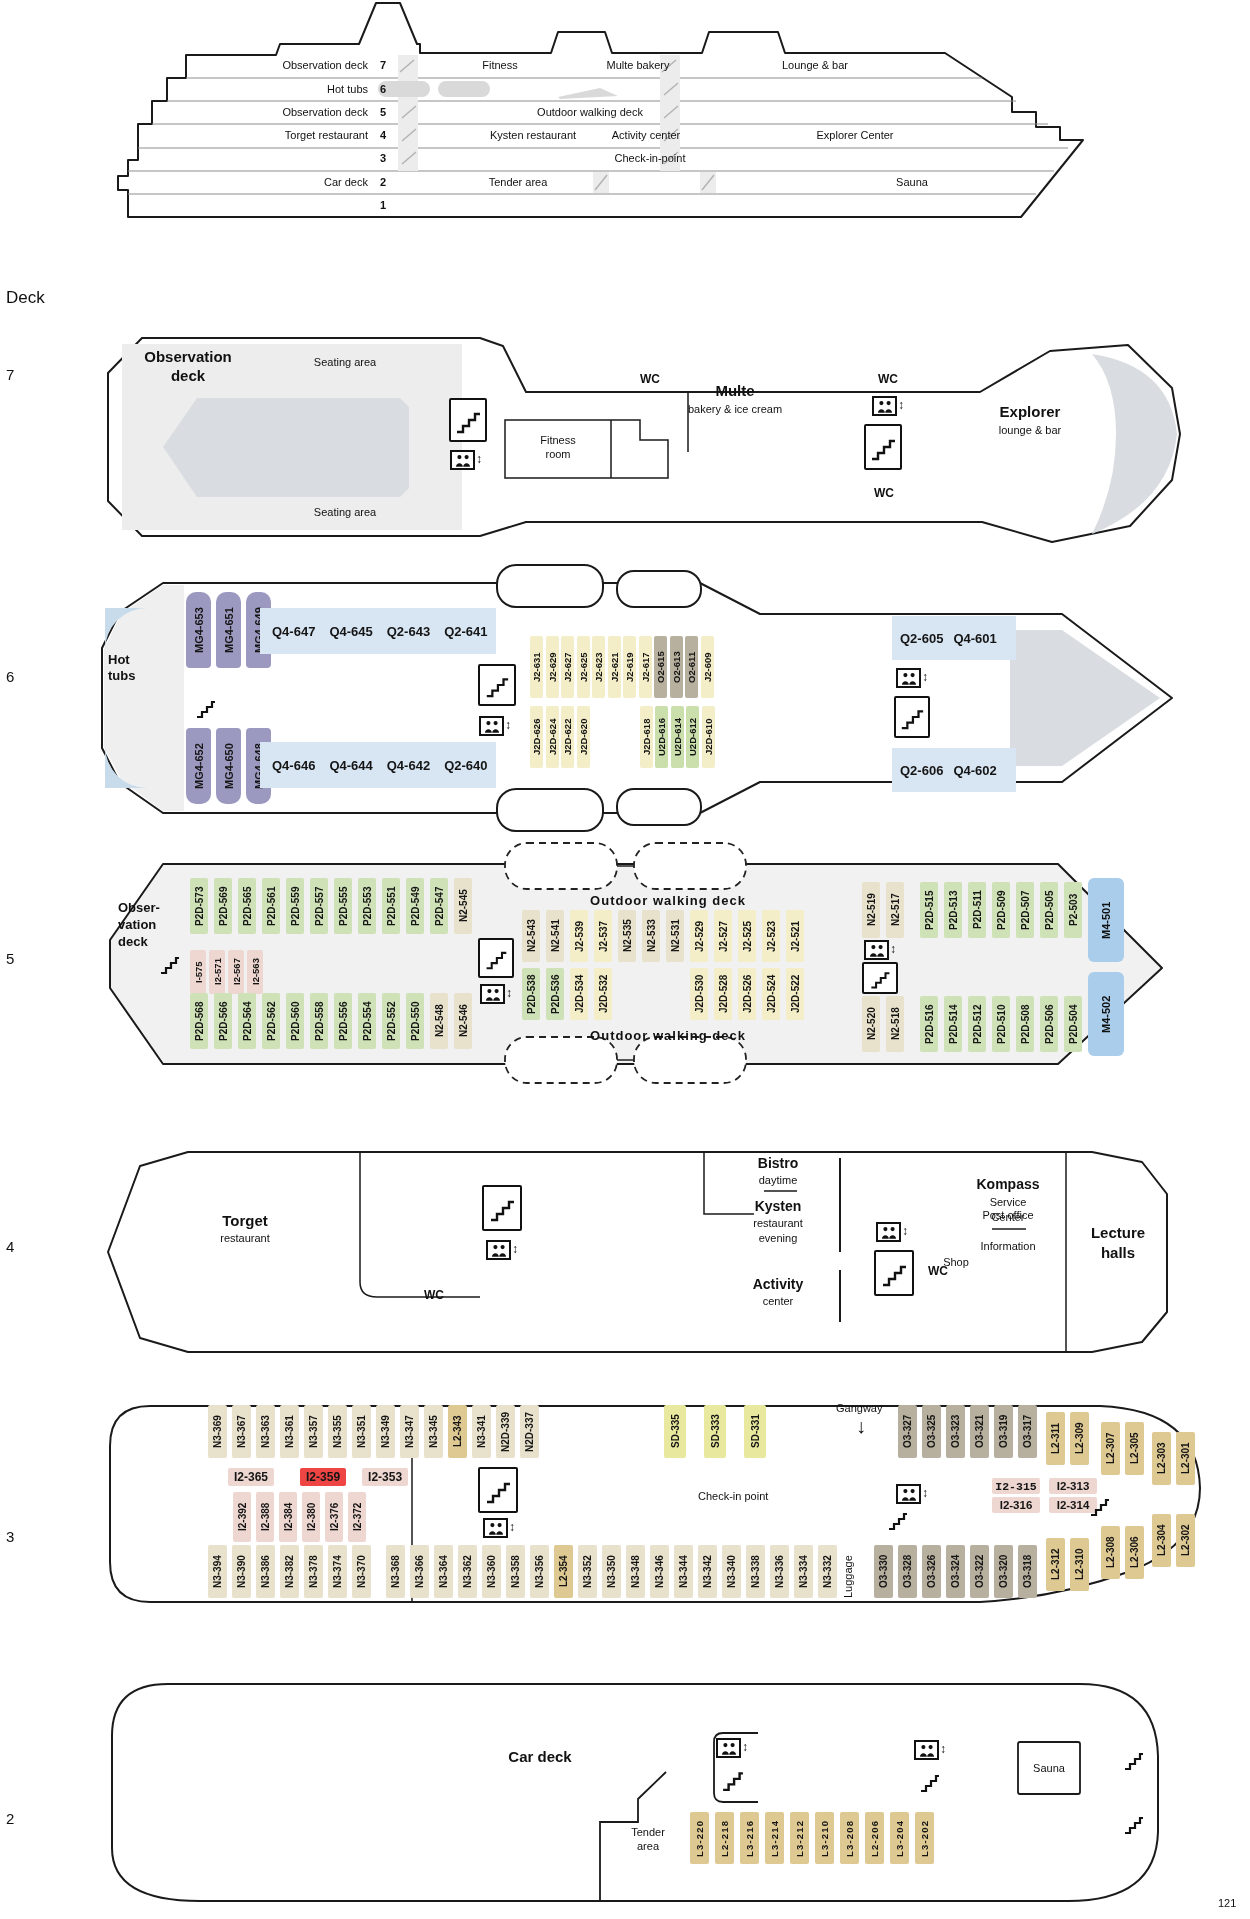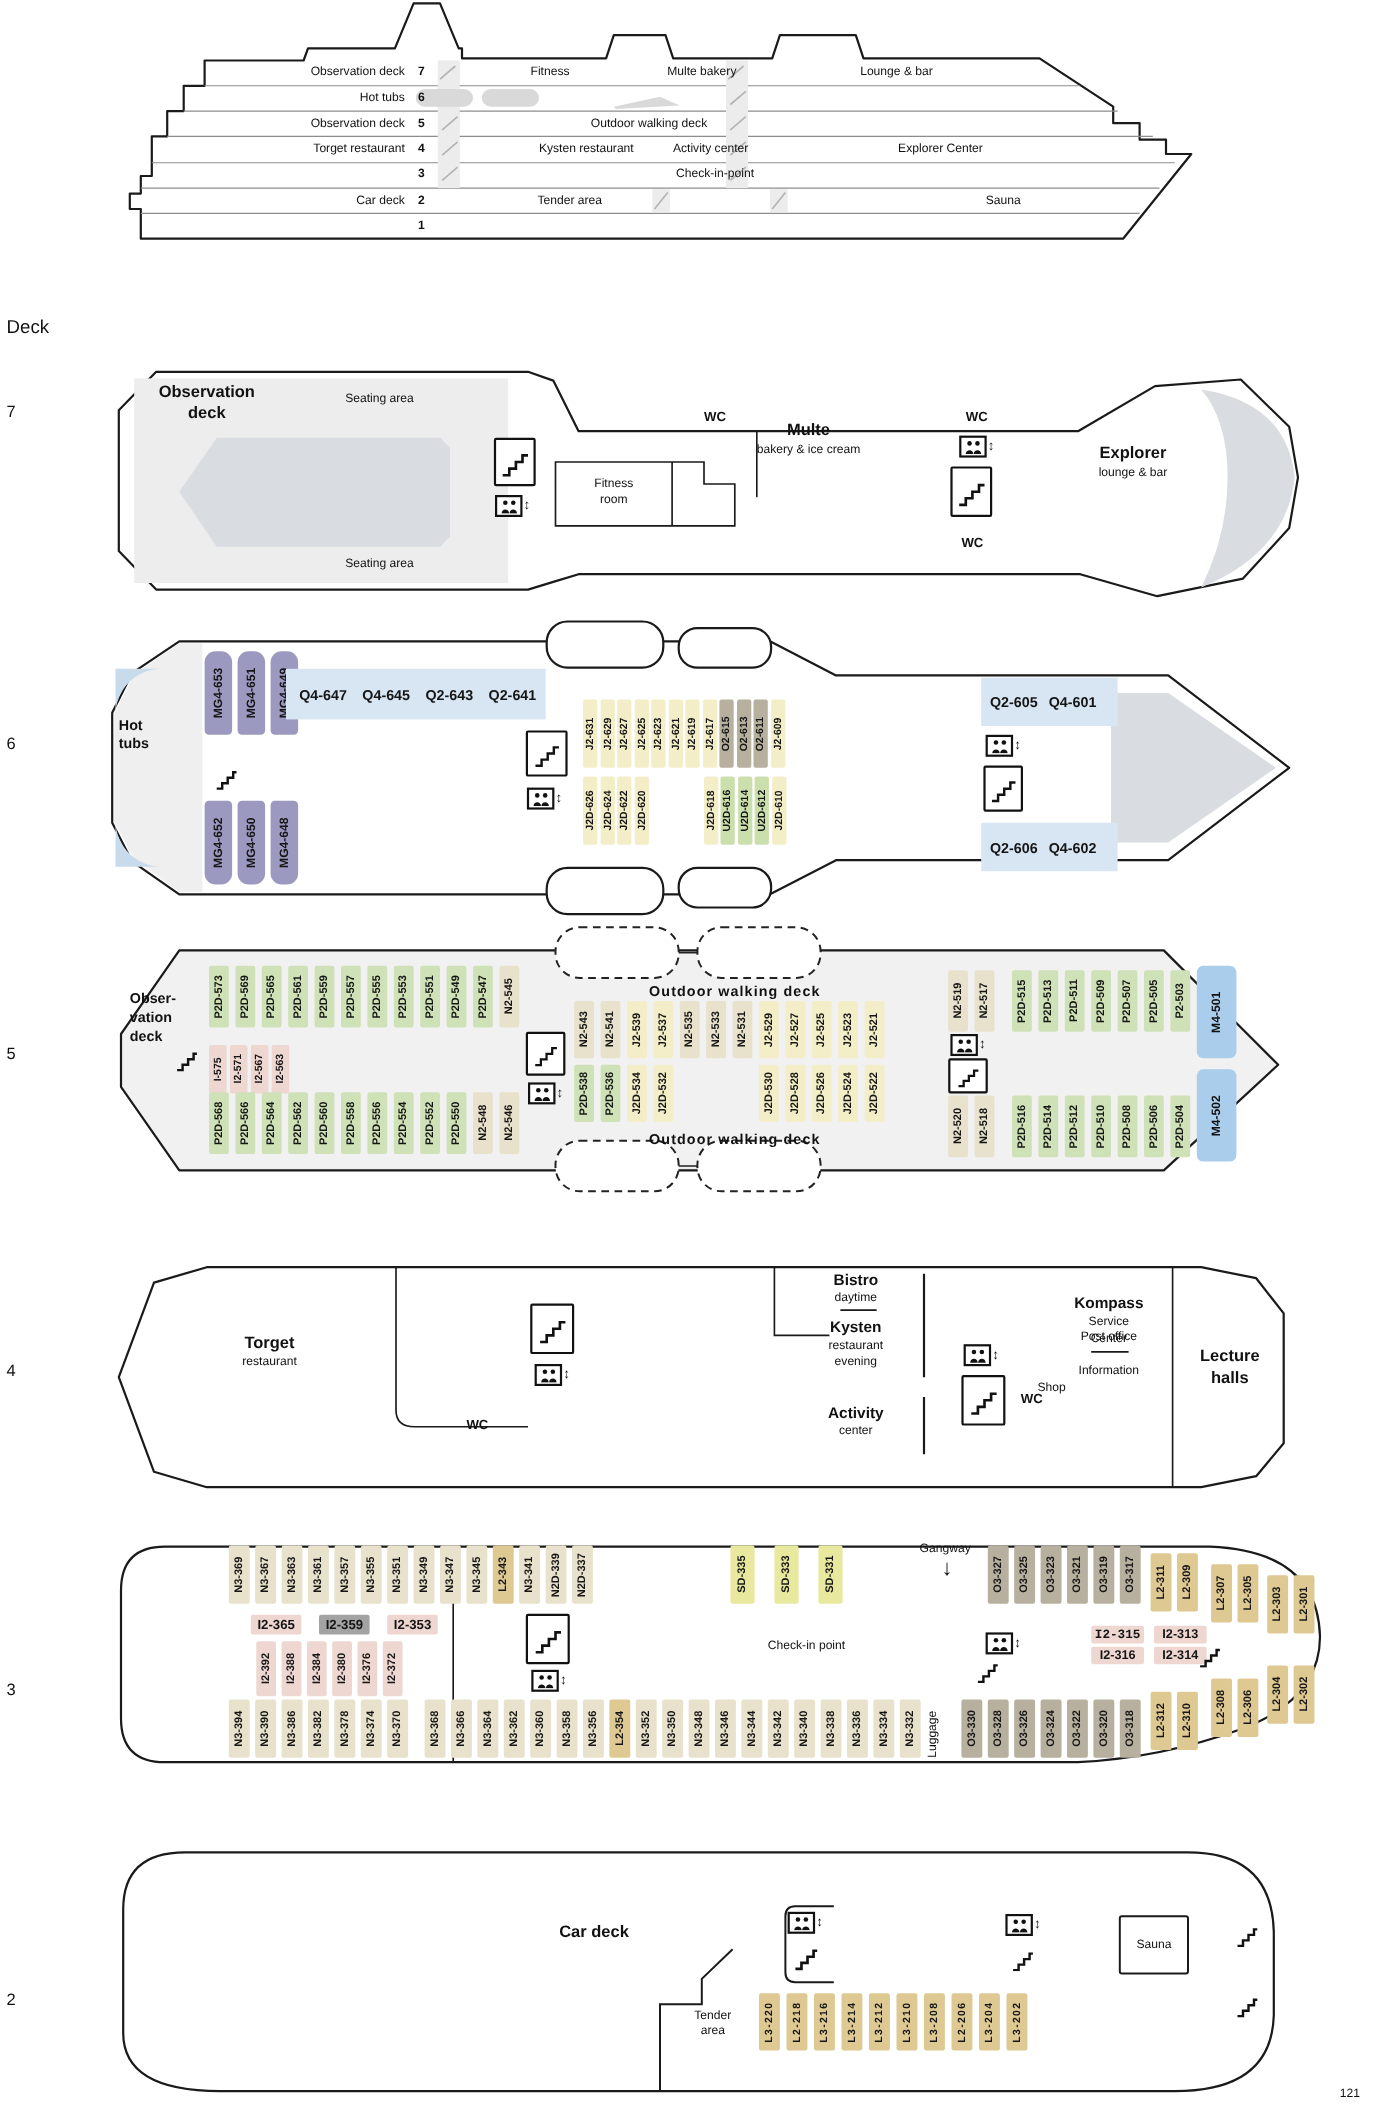--- a/index.html
+++ b/index.html
@@ -201,20 +201,26 @@
       <span class="chip" style="background: rgb(155, 153, 192);">MG4-652</span>
       <span class="chip" style="background: rgb(155, 153, 192);">MG4-650</span>
       <span class="chip" style="background: rgb(155, 153, 192);">MG4-648</span>
     </div>
 <div class="hrow qband" style="left:260px;top:608px;width:236px;height:46px">
       <span class="chip">Q4-647</span>
       <span class="chip">Q4-645</span>
       <span class="chip">Q2-643</span>
       <span class="chip">Q2-641</span>
     </div>
+<div class="hrow qband" style="left:260px;top:742px;width:236px;height:46px">
+      <span class="chip">Q4-646</span>
+      <span class="chip">Q4-644</span>
+      <span class="chip">Q4-642</span>
+      <span class="chip">Q2-640</span>
+    </div>
 <div class="vrow row-d6" style="left:530px;top:636px">
       <span class="chip" style="background: rgb(243, 238, 199);">J2-631</span>
       <span class="chip" style="background: rgb(243, 238, 199);">J2-629</span>
       <span class="chip" style="background: rgb(243, 238, 199);">J2-627</span>
       <span class="chip" style="background: rgb(243, 238, 199);">J2-625</span>
       <span class="chip" style="background: rgb(243, 238, 199);">J2-623</span>
       <span class="chip" style="background: rgb(243, 238, 199);">J2-621</span>
       <span class="chip" style="background: rgb(243, 238, 199);">J2-619</span>
       <span class="chip" style="background: rgb(243, 238, 199);">J2-617</span>
       <span class="chip" style="background: rgb(183, 176, 158);">O2-615</span>
@@ -502,21 +508,21 @@
 <div class="vrow row-d3" style="left:1101px;top:1422px">
       <span class="chip" style="background: rgb(222, 201, 147);">L2-307</span>
       <span class="chip" style="background: rgb(222, 201, 147);">L2-305</span>
     </div>
 <div class="vrow row-d3" style="left:1152px;top:1432px">
       <span class="chip" style="background: rgb(222, 201, 147);">L2-303</span>
       <span class="chip" style="background: rgb(222, 201, 147);">L2-301</span>
     </div>
 <div class="hrow" style="left:228px;top:1468px;gap:16px">
       <span class="chip" style="background: rgb(238, 215, 209);">I2-365</span>
-      <span class="chip" style="background: #a3a3a3;">I2-359</span>
+      <span class="chip" style="background: #ef4444; margin-left: 10px;">I2-359</span>
       <span class="chip" style="background: rgb(238, 215, 209);">I2-353</span>
     </div>
 <div class="vrow row-i2v" style="left:233px;top:1492px">
       <span class="chip" style="background: rgb(238, 215, 209);">I2-392</span>
       <span class="chip" style="background: rgb(238, 215, 209);">I2-388</span>
       <span class="chip" style="background: rgb(238, 215, 209);">I2-384</span>
       <span class="chip" style="background: rgb(238, 215, 209);">I2-380</span>
       <span class="chip" style="background: rgb(238, 215, 209);">I2-376</span>
       <span class="chip" style="background: rgb(238, 215, 209);">I2-372</span>
     </div>

